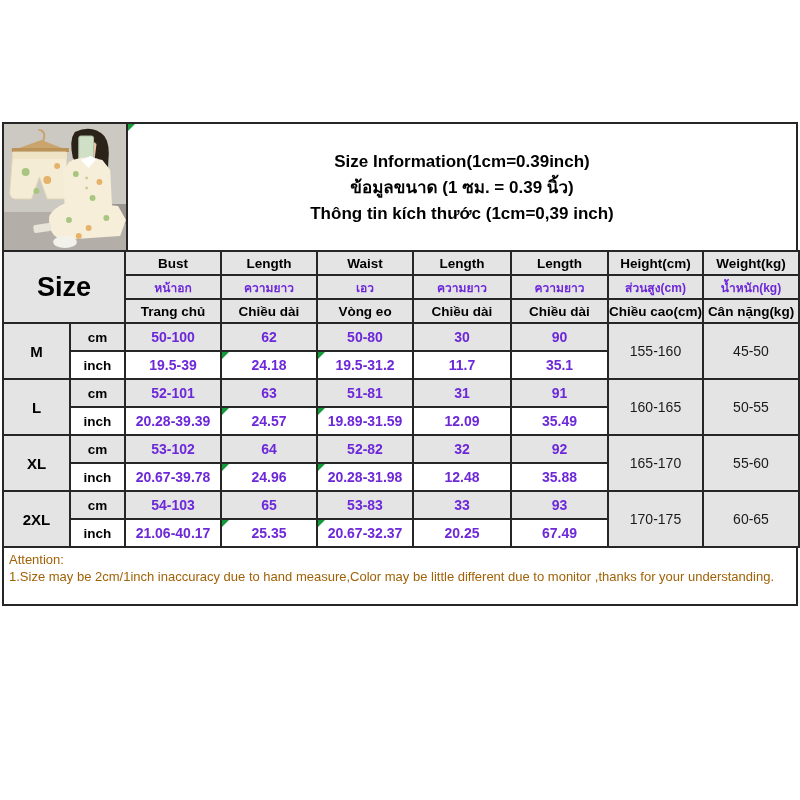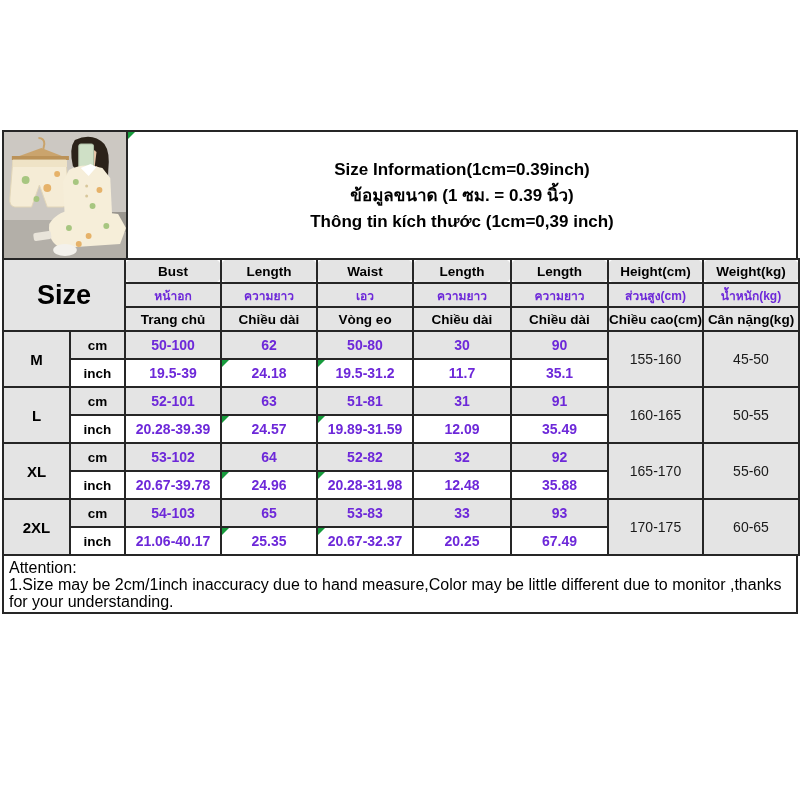--- a/index.html
+++ b/index.html
@@ -4,21 +4,21 @@
 <style>
   * { box-sizing: border-box; margin: 0; padding: 0; }
   html, body { width: 800px; height: 800px; background: #ffffff; }
   body {
     font-family: "Liberation Sans", "DejaVu Sans", sans-serif;
     color: #1a1a1a;
     position: relative;
   }
   .sheet {
     position: absolute;
-    left: 2px; top: 130px;
+    left: 2px; top: 122px;
     width: 796px;
   }
   
   .banner {
     display: flex;
     height: 128px;
     border: 2px solid var(--border, #262626);
     border-bottom: 0;
   }
   .photo {
@@ -55,21 +55,21 @@
     white-space: nowrap;
   }
   tr.hrow td { height: 24px; }
   tr.drow td { height: 28px; }
   td.gray { background: var(--gray, #e4e4e4); }
   td.size-head {
     font-size: 27px;
     font-weight: bold;
     color: #000;
   }
-  td.h-en { font-size: 13.5px; font-weight: bold; color: #000; border-radius: 8px; }
+  td.h-en { font-size: 13.5px; font-weight: bold; color: #000; }
   td.h-th { font-size: 12px; font-weight: bold; color: #6d28d9; margin-top: 7px; }
   td.h-vi { font-size: 13.5px; font-weight: bold; color: #000; }
   td.size-cell { font-size: 15px; font-weight: bold; color: #000; }
   td.unit-cell { font-size: 13.5px; font-weight: bold; color: #000; margin-top: 42px; }
   td.val { font-size: 14px; font-weight: bold; color: #6d28d9; }
   td.hw  { font-size: 14px; font-weight: normal; color: #1a1a1a; }
   td.rel { position: relative; }
   i.flag {
     position: absolute;
     top: 0; left: 0;
@@ -77,23 +77,23 @@
     border-top: 7px solid var(--green, #169b3c);
     border-right: 7px solid transparent;
   }
   i.flag-title { position: absolute; top: 0; left: 0; }
   
   .attention {
     border: 2px solid var(--border, #262626);
     border-top: 0;
     height: 58px;
     padding: 3px 5px;
-    font-size: 16px;
+    font-size: 13px;
     line-height: 17px;
-    color: #000000;
+    color: #a16207;
   }
 </style>
 </head>
 <body>
 
 <div class="sheet">
 
   <div class="banner">
     <div class="photo">
       <svg viewBox="0 0 124 126" preserveAspectRatio="none">

